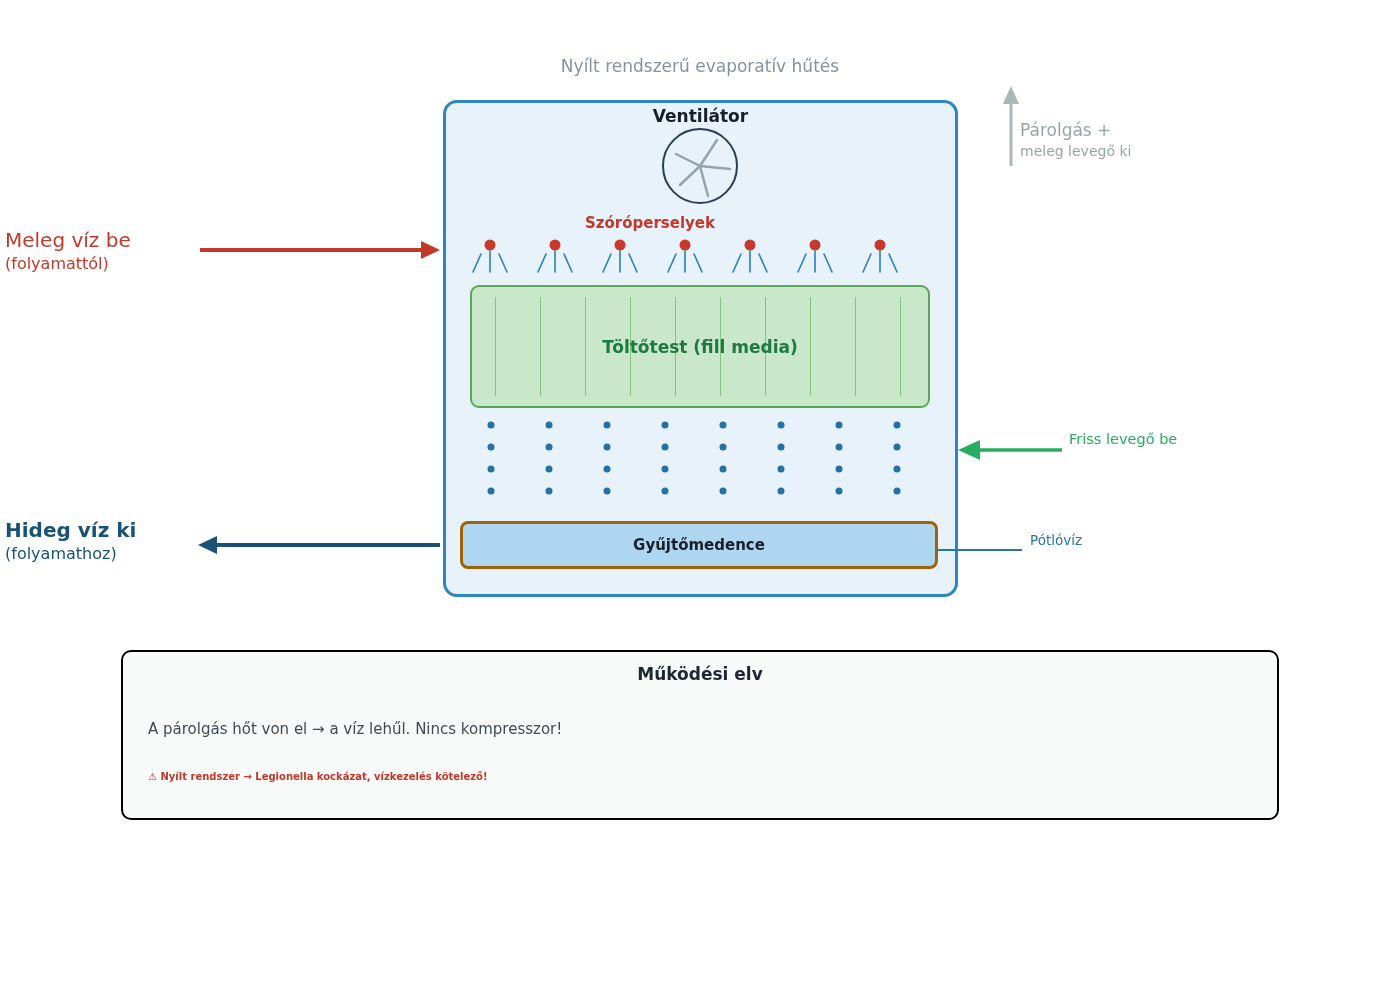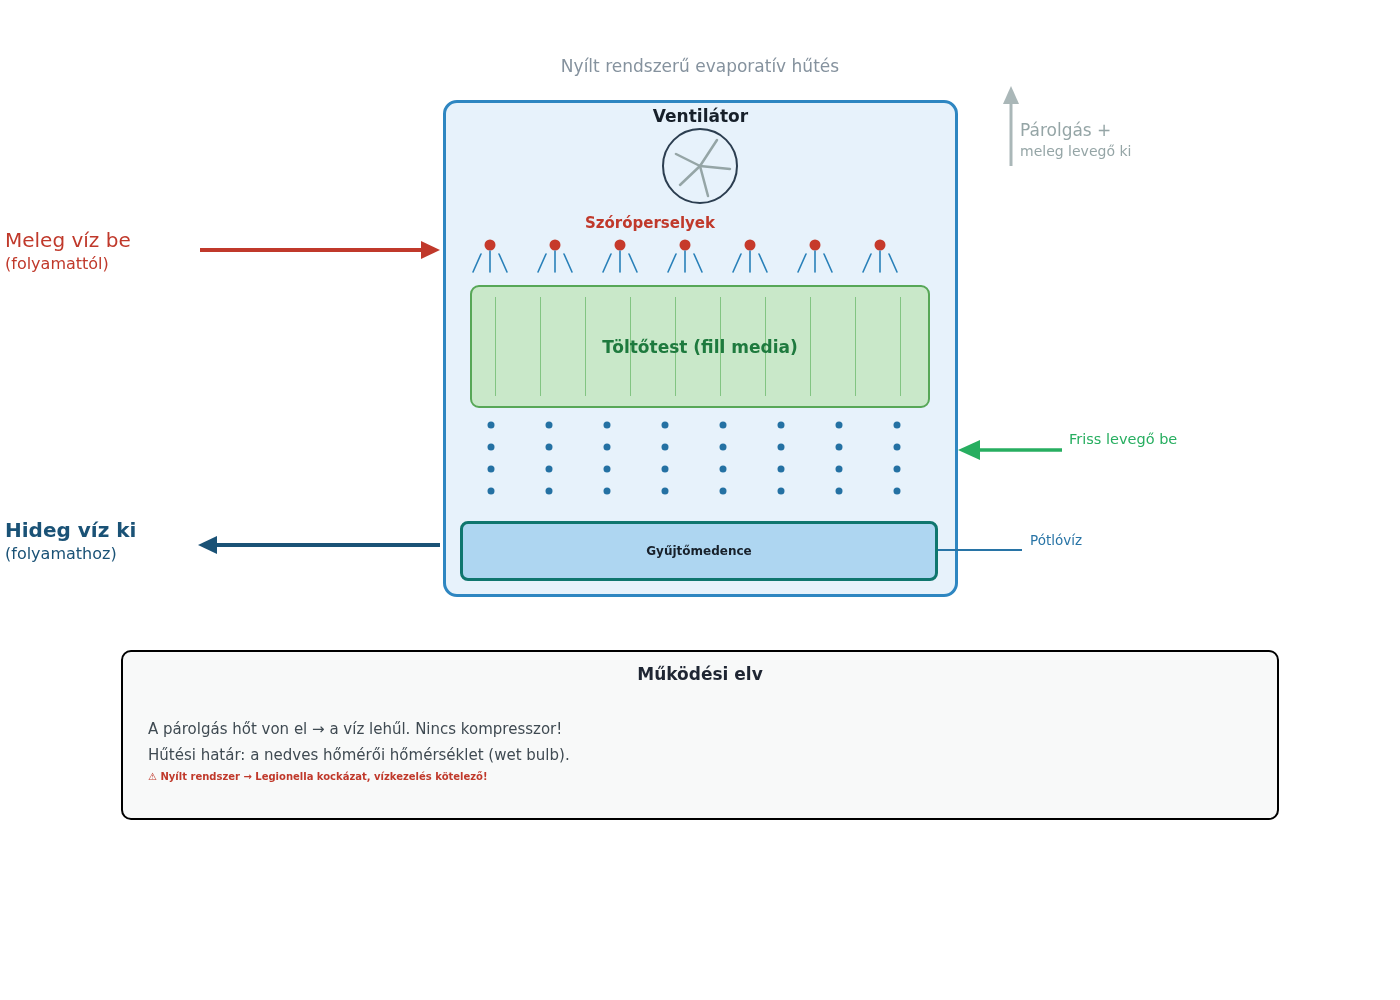--- a/index.html
+++ b/index.html
@@ -44,24 +44,24 @@
     position:absolute; left:23px; top:10px; width:407px; bottom:10px;
     background:repeating-linear-gradient(to right,#82c482 0 1px,transparent 1px 45px);
   }
   .fill-label {
     position:absolute; left:0; top:50%; width:100%; transform:translateY(-50%);
     text-align:center; font-size:17px; font-weight:bold; color:#1e7a3e;
   }
   .drops-svg { left:470px; top:413px; }
 
   .basin {
-    left:460px; top:521px; width:478px; height:60px;
-    background:#aed6f1; border:3px solid #0f766e; border-radius:8px;
+    left:460px; top:521px; width:478px; height:48px;
+    background:#aed6f1; border:3px solid #a16207; border-radius:8px;
     display:flex; align-items:center; justify-content:center;
-    font-size:12px; font-weight:bold; color:#17202a;
+    font-size:15px; font-weight:bold; color:#17202a;
   }
 
   
   .hot-label   { left:5px; top:228px; font-size:20px; font-weight:normal; color:#c0392b; }
   .hot-sub     { left:5px; top:254px; font-size:16px; color:#c0392b; }
   .cold-label  { left:5px; top:518px; font-size:20px; font-weight:bold; color:#1a5276; }
   .cold-sub    { left:5px; top:544px; font-size:16px; color:#1a5276; }
   .hot-arrow   { left:200px; top:238px; overflow:visible; }
   .cold-arrow  { left:198px; top:533px; overflow:visible; }
 
@@ -184,17 +184,16 @@
     <polygon points="24,3 2,13 24,23" fill="#27ae60"></polygon>
   </svg>
   <div class="abs air-label">Friss levegő be</div>
 
   <div class="abs makeup-line"></div>
   <div class="abs makeup-label">Pótlóvíz</div>
 
   <div class="abs principle">
     <div class="principle-title">Működési elv</div>
     <div class="principle-line pl-1">A párolgás hőt von el → a víz lehűl. Nincs kompresszor!</div>
-    <div class="principle-line pl-2">Hűtési határ: a nedves hőmérői hőmérséklet (wet bulb).</div>
     <div class="principle-warning">⚠ Nyílt rendszer → Legionella kockázat, vízkezelés kötelező!</div>
   </div>
 
 </div>
 
 </body></html>

